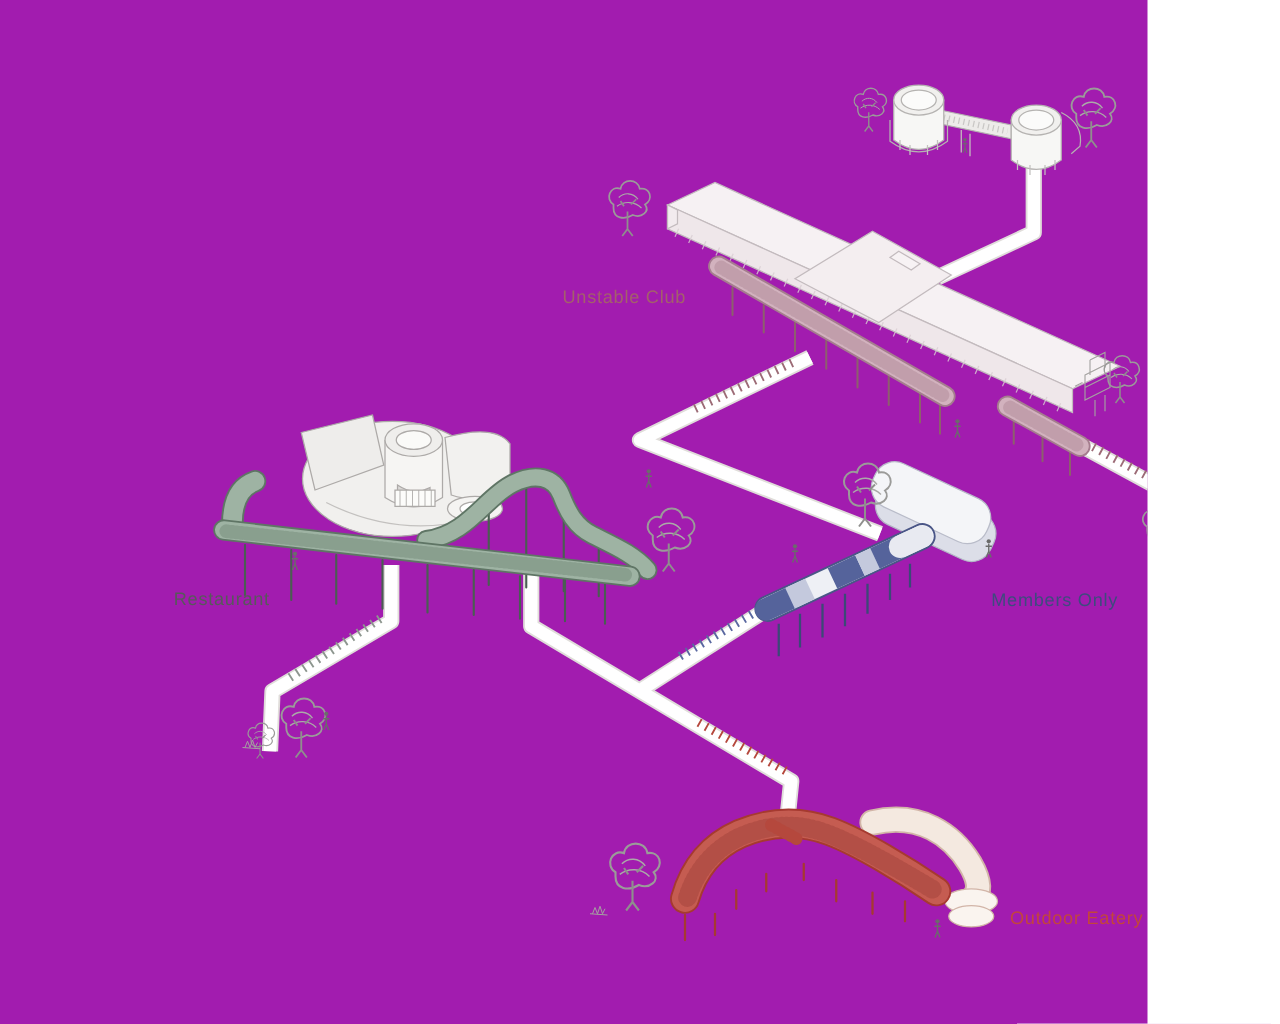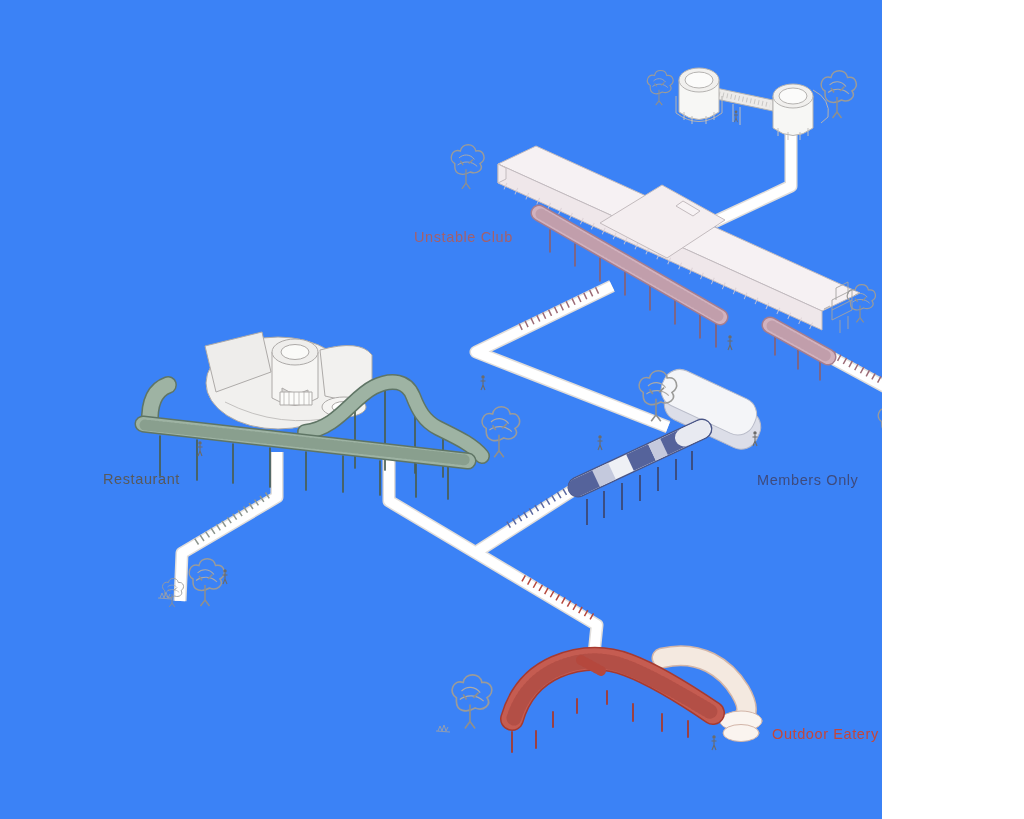--- a/index.html
+++ b/index.html
@@ -1,16 +1,16 @@
 <!DOCTYPE html>
 <html><head>
 <meta charset="utf-8">
 <style>
   html,body{margin:0;padding:0;background:#ffffff;}
-  .stage{position:relative;width:882px;height:819px;background:#3b82f6;overflow:hidden;}
+  .stage{position:relative;width:882px;height:819px;background:#a21caf;overflow:hidden;padding-left:36px;}
   svg{display:block;}
   .map-label{font-family:"Liberation Sans",sans-serif;font-size:14.5px;letter-spacing:.6px;font-weight:400;}
 </style>
 </head>
 <body>
 
 <div class="stage">
 <svg viewBox="0 0 1024 819" width="1024" height="819" xmlns="http://www.w3.org/2000/svg">
 
   <defs>

